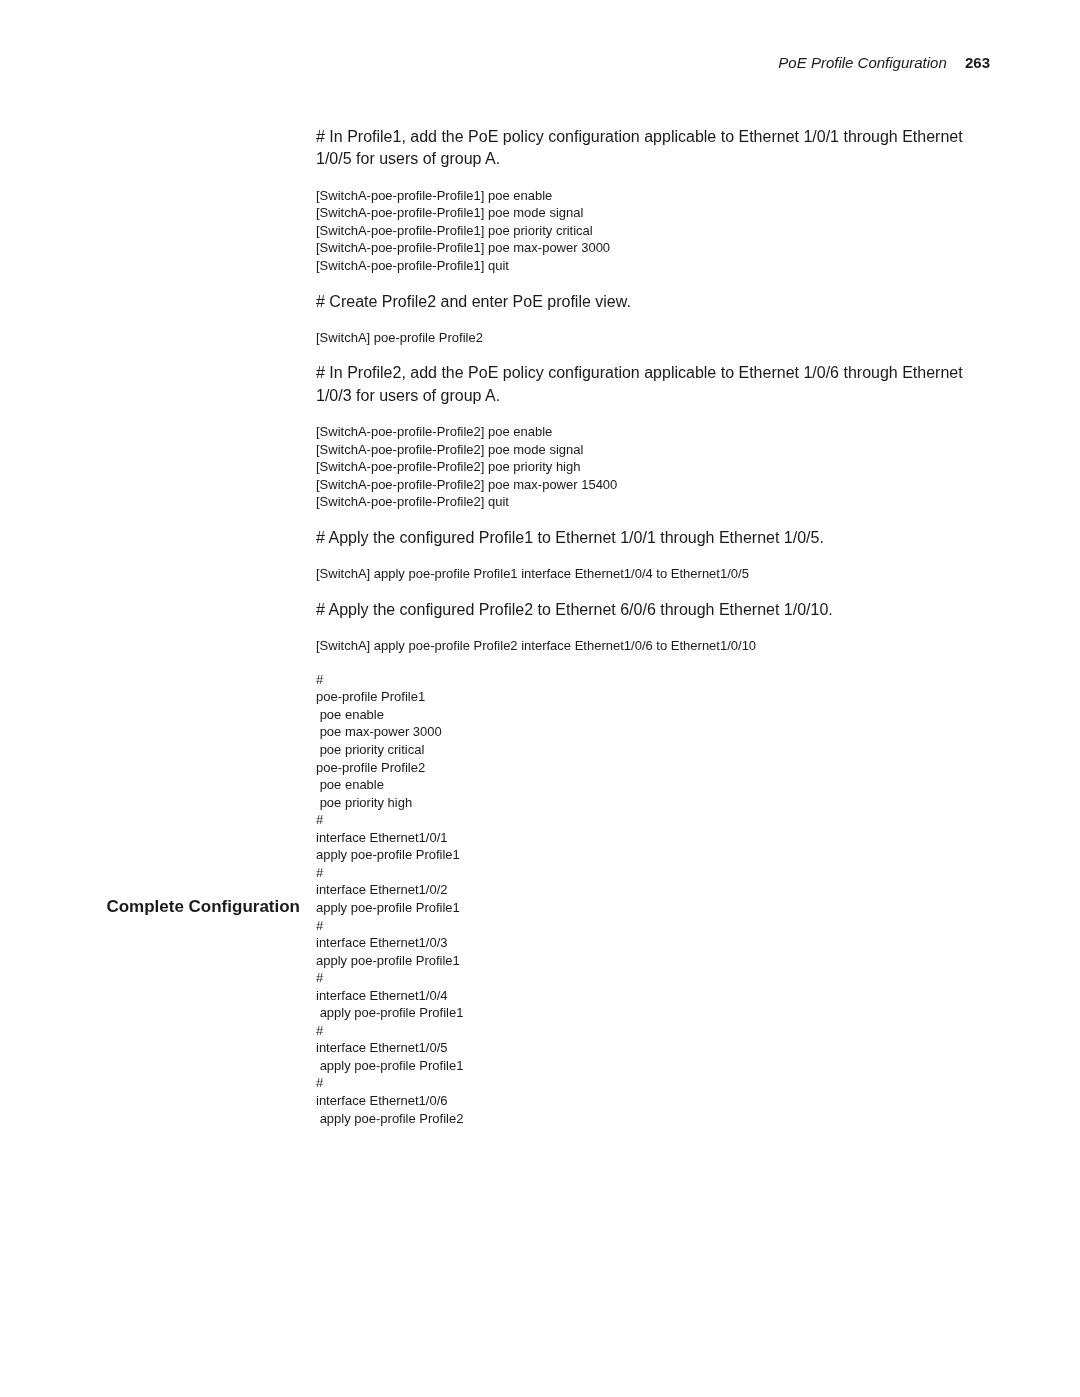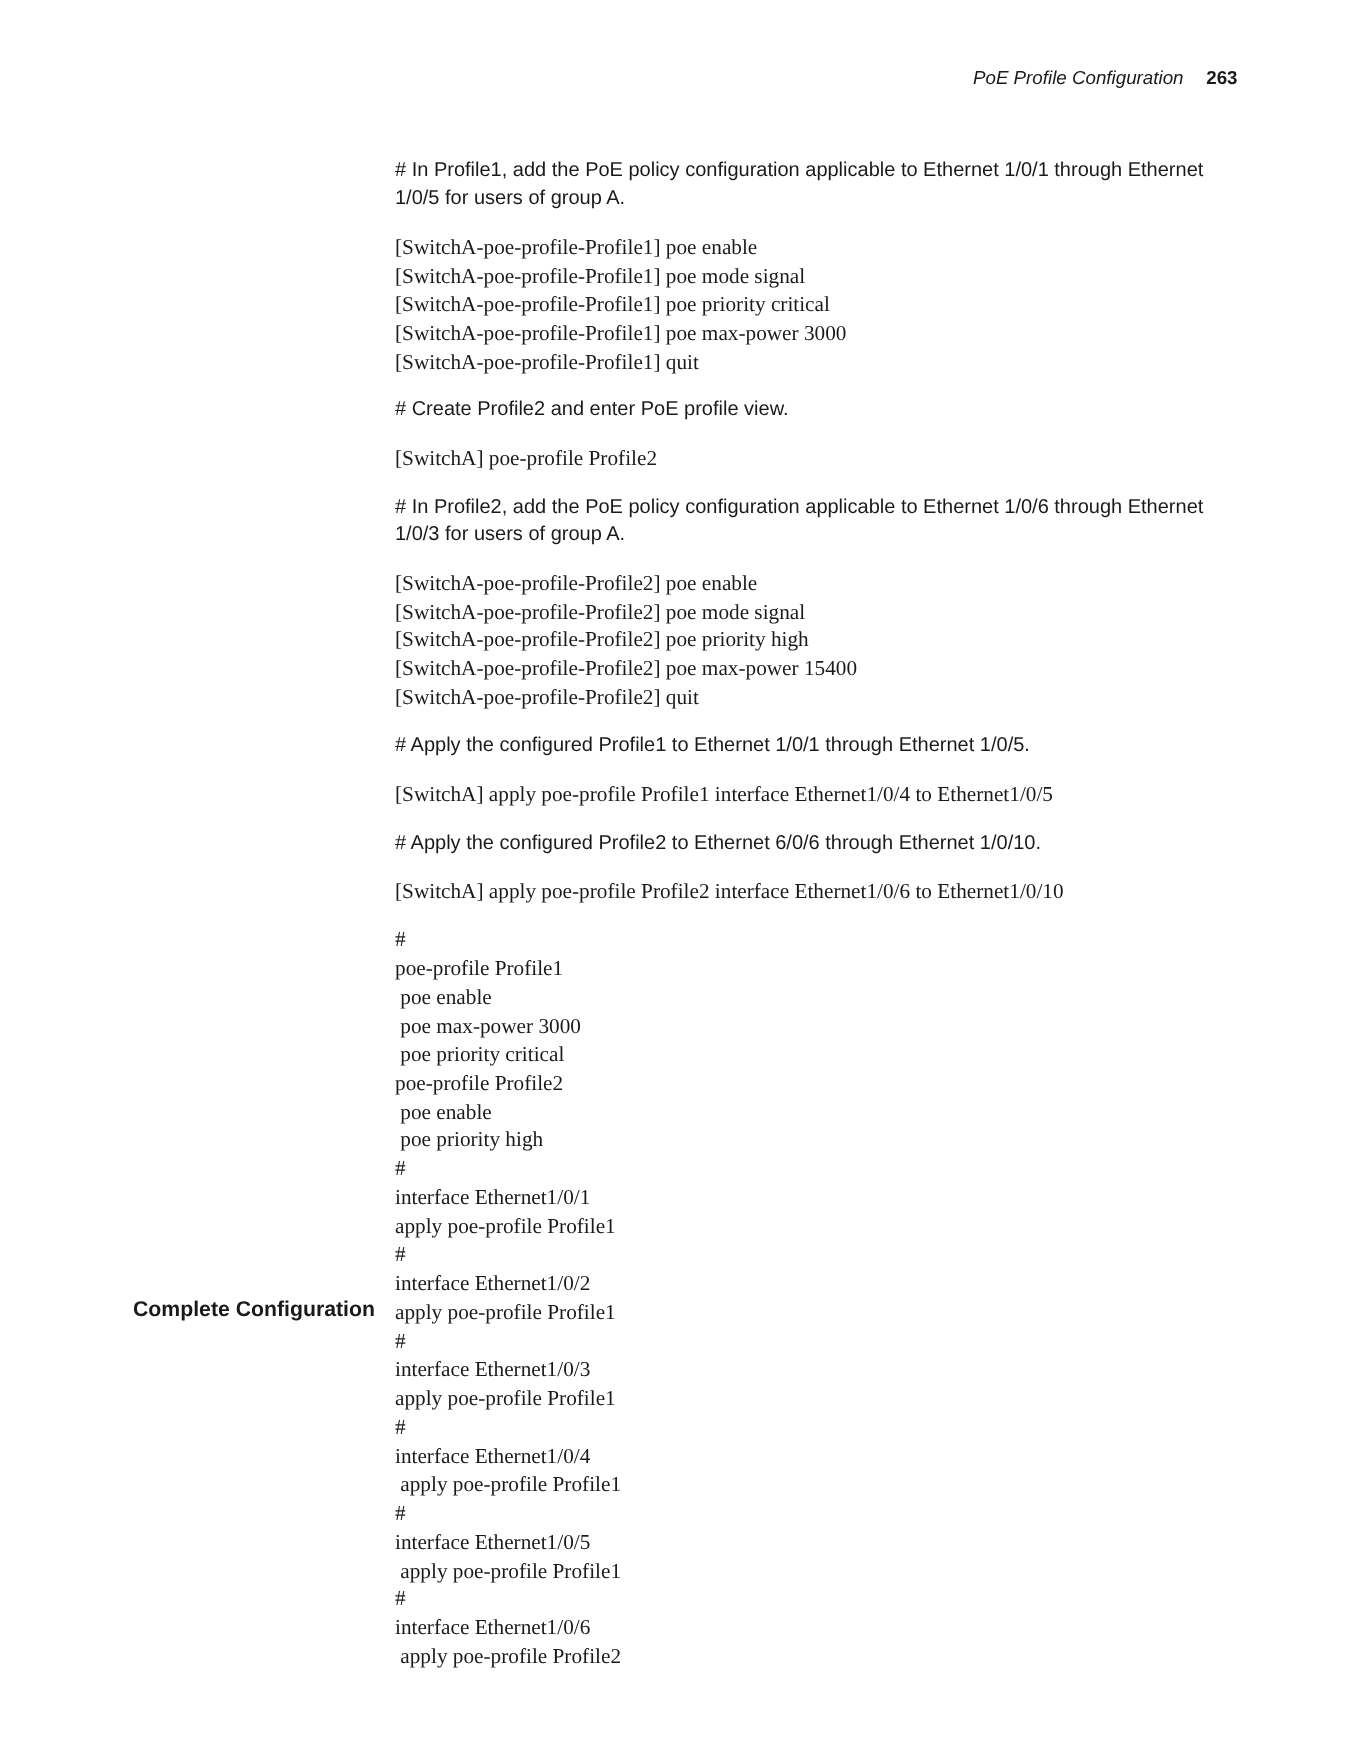--- a/index.html
+++ b/index.html
@@ -44,25 +44,25 @@
       flex: 1;
       min-width: 0;
       font-size: 16px;
       line-height: 1.4;
       padding-left: 0;
     }
     .prose {
       margin: 0 0 16px 0;
     }
     .code {
-      font-family: Liberation Serif, serif;
+      font-family: Liberation Sans, sans-serif;
       white-space: pre-wrap;
       word-break: break-word;
       margin: 0 0 16px 0;
-      font-size: 17px;
+      font-size: 13px;
       line-height: 1.35;
     }
     .config-label {
       margin-top: 1px;
     }
   </style>
 </head>
 <body>
 
 <div class="page">

